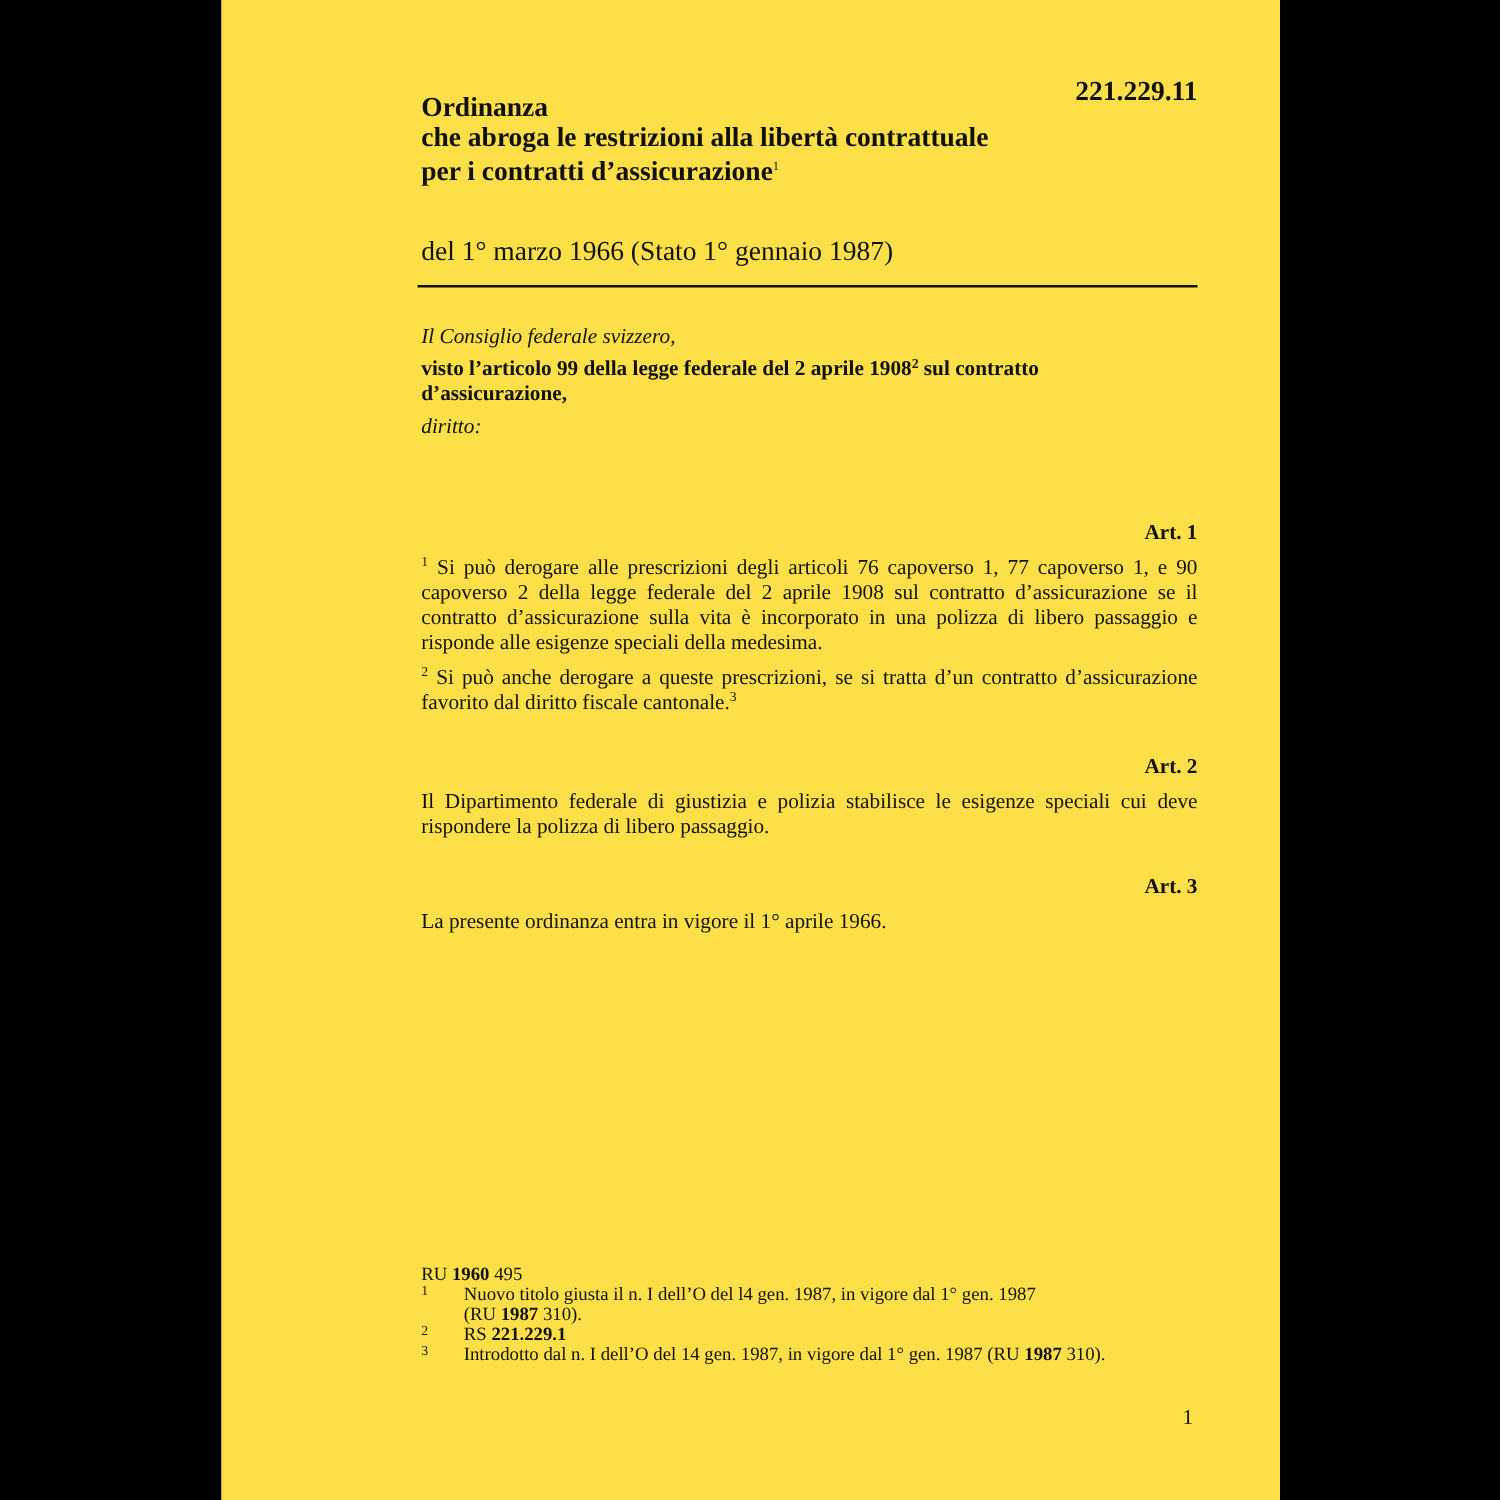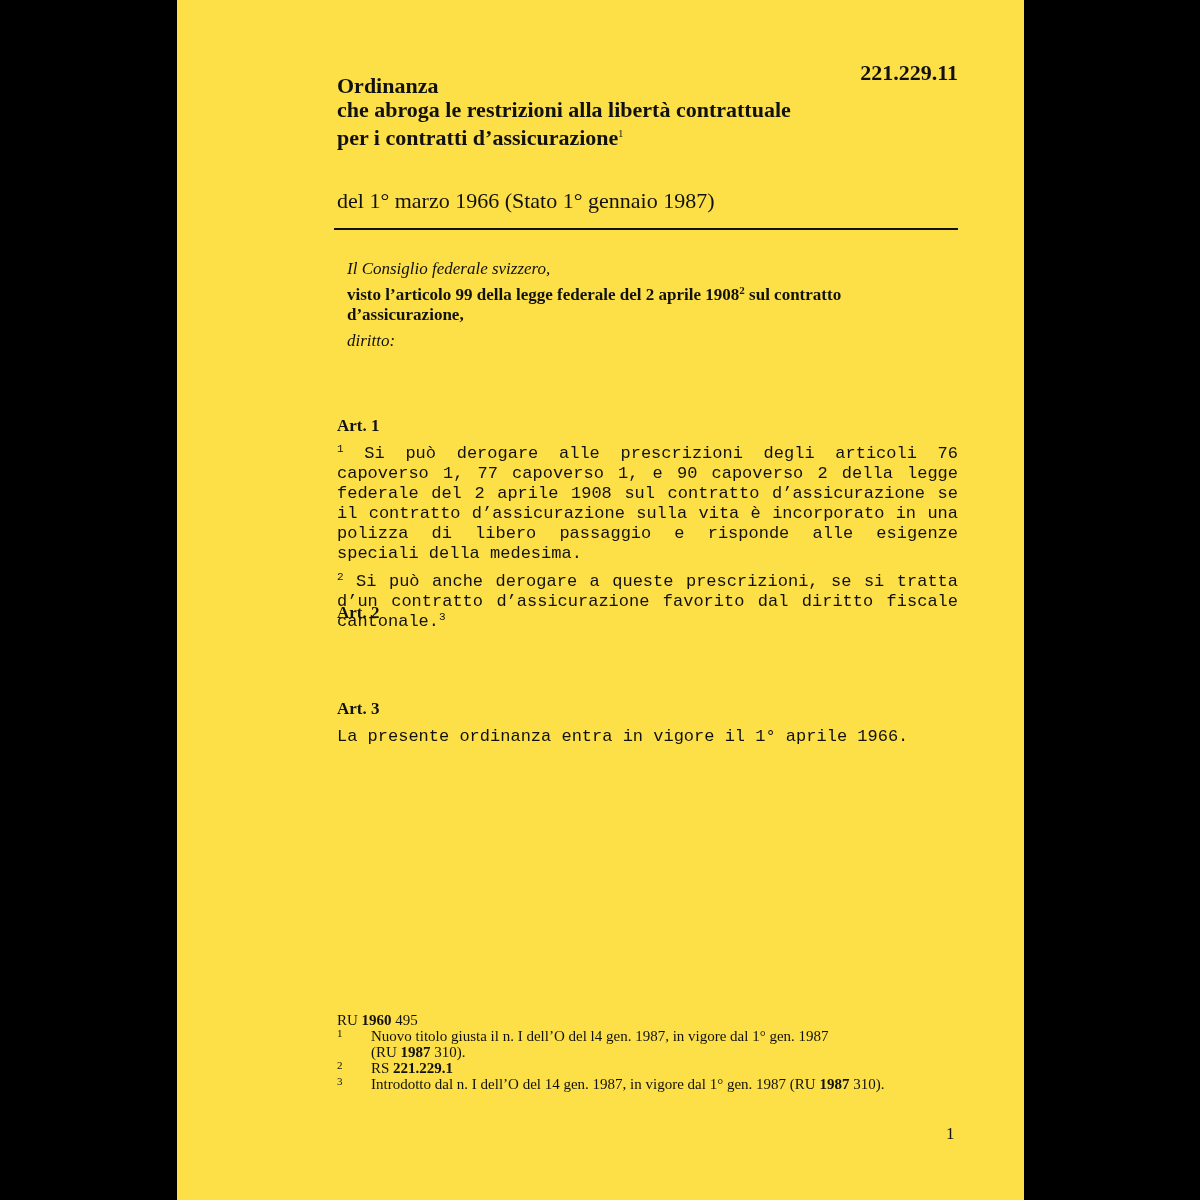--- a/index.html
+++ b/index.html
@@ -18,28 +18,28 @@
       left: 669px; top: 60px; width: 112px; text-align: right;
       font-weight: bold; font-size: 22px;
     }
     .title {
       left: 160px; top: 74px; font-weight: bold; font-size: 22px; line-height: 24px;
     }
     .title sup { font-size: 10px; font-weight: normal; vertical-align: 8px; }
     .date-line { left: 160px; top: 188px; font-size: 22px; }
     .rule { left: 157px; top: 228px; width: 624px; height: 2px; background: #111; }
     .body-text { font-size: 17px; line-height: 20px; }
-    .preamble { left: 160px; top: 259px; width: 620px; margin-left: 10px; }
+    .preamble { left: 160px; top: 259px; width: 620px; }
     .preamble p { margin: 0; }
     .preamble .gap { margin-top: 6px; }
     .italic { font-style: italic; }
     sup.fn { font-size: 11px; vertical-align: 6px; line-height: 0; }
     .article { left: 160px; width: 621px; }
-    .art-head { font-weight: bold; font-size: 17px; margin: 0 0 8px 0; }
-    .article p { margin: 0 0 8px 0; text-align: justify; font-family: Liberation Mono, monospace; }
+    .art-head { font-weight: bold; font-size: 17px; margin: 0 0 8px 0; text-align: right; }
+    .article p { margin: 0 0 8px 0; text-align: justify; }
     .footnotes { left: 160px; top: 1012px; width: 621px; font-size: 15px; line-height: 16px; }
     .fn-row { display: flex; }
     .fn-num { width: 34px; font-size: 11px; position: relative; top: -3px; flex: none; }
     .page-number { left: 769px; top: 1124px; font-size: 17px; }
   </style>
 </head>
 <body>
 
 <div class="page">
 
@@ -62,20 +62,21 @@
   </div>
 
   <div class="abs article body-text" style="top:416px;">
     <div class="art-head">Art. 1</div>
     <p><sup class="fn">1</sup><span> Si può derogare alle prescrizioni degli articoli 76 capoverso 1, 77 capoverso 1, e 90 capoverso 2 della legge federale del 2 aprile 1908 sul contratto d’assicurazione se il contratto d’assicurazione sulla vita è incorporato in una polizza di libero passaggio e risponde alle esigenze speciali della medesima.</span></p>
     <p><sup class="fn">2</sup><span> Si può anche derogare a queste prescrizioni, se si tratta d’un contratto d’assicurazione favorito dal diritto fiscale cantonale.</span><sup class="fn">3</sup></p>
   </div>
 
   <div class="abs article body-text" style="top:603px;">
     <div class="art-head">Art. 2</div>
+    <p>Il Dipartimento federale di giustizia e polizia stabilisce le esigenze speciali cui deve rispondere la polizza di libero passaggio.</p>
   </div>
 
   <div class="abs article body-text" style="top:699px;">
     <div class="art-head">Art. 3</div>
     <p>La presente ordinanza entra in vigore il 1° aprile 1966.</p>
   </div>
 
   <div class="abs footnotes">
     <div><span>RU </span><b>1960</b><span> 495</span></div>
     <div class="fn-row">

